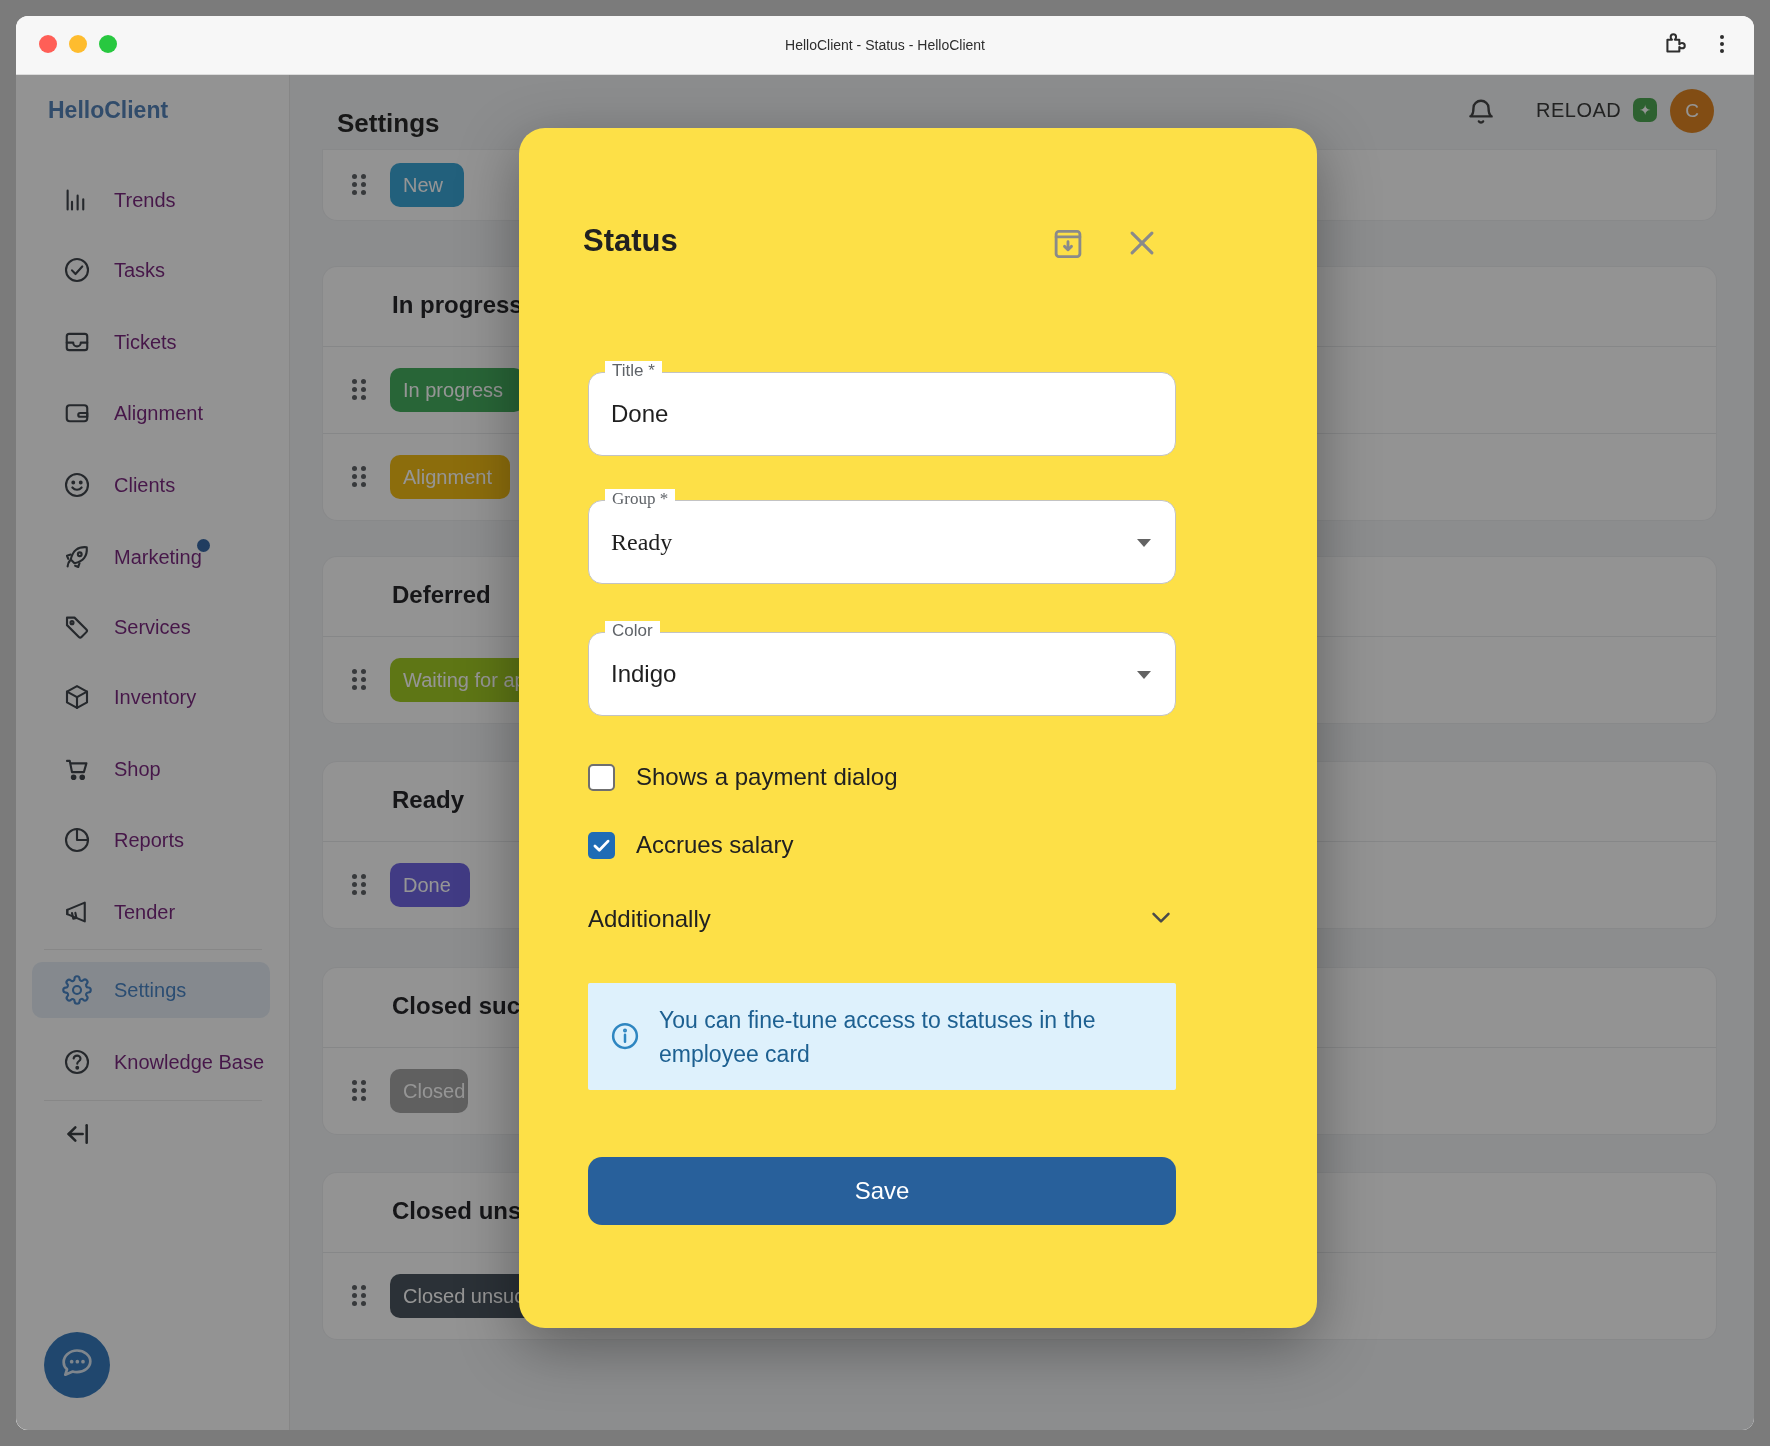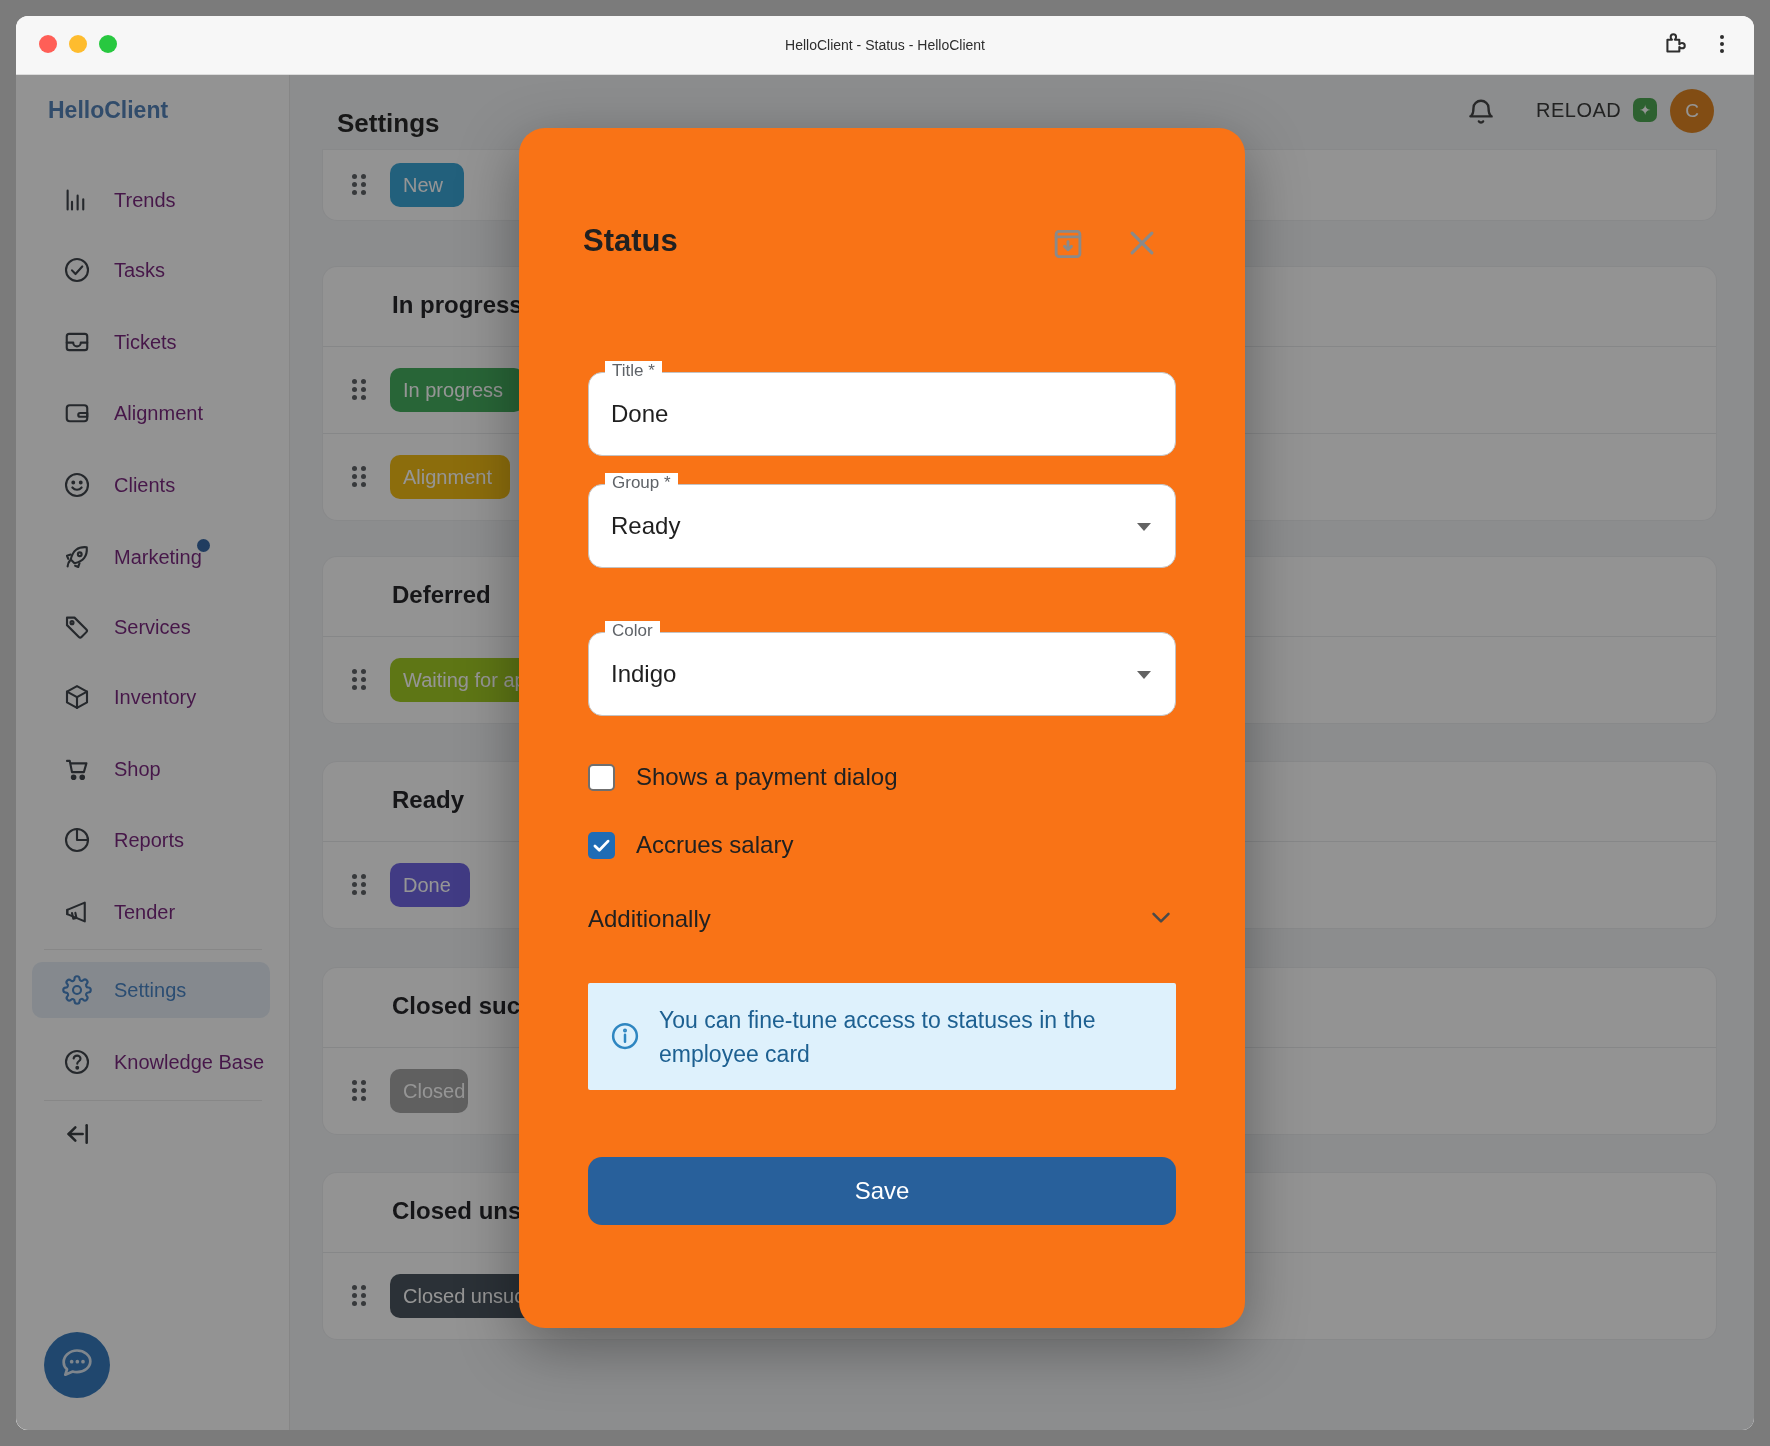--- a/index.html
+++ b/index.html
@@ -66,37 +66,37 @@
 
   
   .fab { position:absolute; left:28px; top:1257px; width:66px; height:66px; border-radius:50%;
          display:flex; align-items:center; justify-content:center; cursor:pointer; }
 
   
   .overlay { position:absolute; left:0; top:0; width:100%; height:100%;
              background:rgba(20,20,20,0.45); z-index:50; }
 
   
-  .modal { position:absolute; left:503px; top:112px; width:726px; height:1200px; background:#f97316;
+  .modal { position:absolute; left:503px; top:112px; width:798px; height:1200px; background:#fde047;
            border-radius:26px; z-index:60; box-shadow:0 18px 60px rgba(0,0,0,0.35); }
   .modal-title { position:absolute; left:64px; top:95px; font-size:31px; font-weight:bold; color:#212121; }
   .m-archive { position:absolute; left:530px; top:97px; width:38px; height:38px; cursor:pointer; }
   .m-close { position:absolute; left:606px; top:98px; width:34px; height:34px; cursor:pointer; }
 
   .field { position:absolute; left:69px; width:588px; height:84px; border:1.5px solid #c3c3c3;
            border-radius:14px; background:#fff; }
   .field .flabel { position:absolute; left:16px; top:-12px; background:#fff; padding:0 7px;
                    font-size:17px; color:#5f6368; white-space:nowrap; }
   .field .fvalue { position:absolute; left:22px; top:0; height:100%; display:flex; align-items:center;
                    font-size:24px; color:#1f1f1f; }
   .field .caret { position:absolute; right:24px; top:38px; width:0; height:0;
                   border-left:7px solid transparent; border-right:7px solid transparent;
                   border-top:8px solid #636363; }
   .f-title { top:244px; }
-  .f-group { top:356px; cursor:pointer; }
+  .f-group { top:372px; cursor:pointer;font-family:Liberation Serif, serif; }
   .f-color { top:504px; cursor:pointer; }
 
   .cb-row { position:absolute; left:69px; width:588px; height:34px; display:flex; align-items:center; cursor:pointer; }
   .cb-row .box { width:27px; height:27px; border-radius:5px; border:2.5px solid #6f6f6f; background:#fff;
                  display:flex; align-items:center; justify-content:center; flex:none; }
   .cb-row .box.checked { border:none; }
   .cb-row .cb-label { margin-left:21px; font-size:24px; color:#212121; }
   .cb-1 { top:632px; }
   .cb-2 { top:700px; }
 

